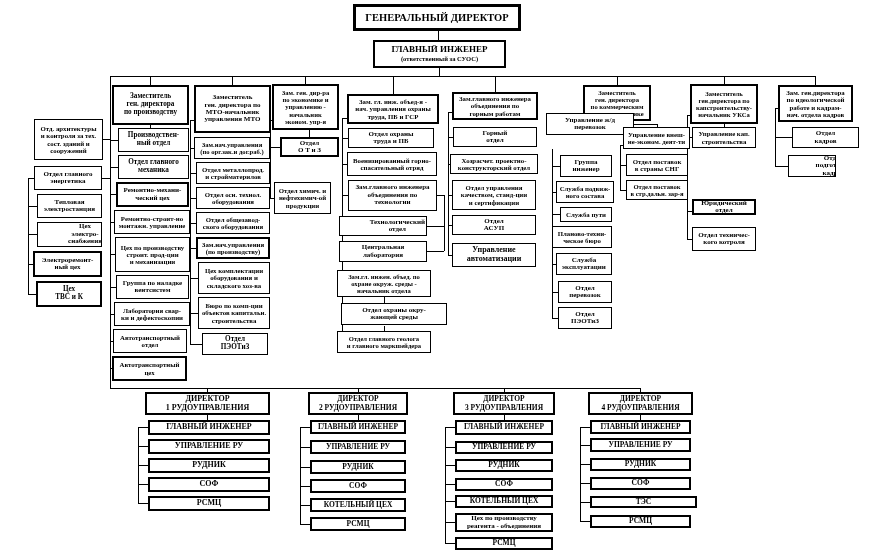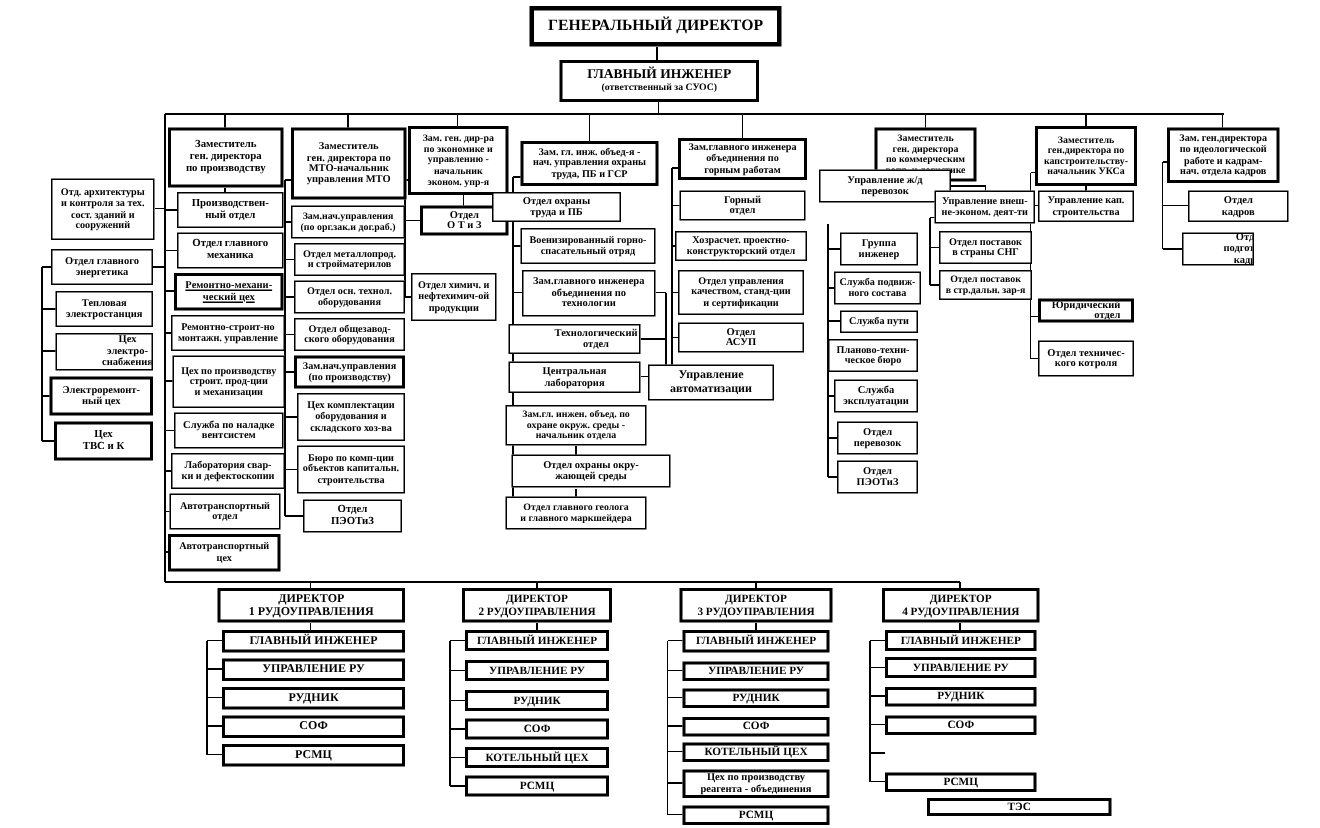--- a/index.html
+++ b/index.html
@@ -157,35 +157,35 @@
 по производству</span>
       </div>
       <div class="box" style="left: 118px; top: 128px; width: 71px; height: 24px; border-width: 1px; font-size: 7.2px;">
         <span class="lbl">Производствен-
 ный отдел</span>
       </div>
       <div class="box" style="left: 118px; top: 155px; width: 71px; height: 24px; border-width: 1px; font-size: 7.2px;">
         <span class="lbl">Отдел главного
 механика</span>
       </div>
-      <div class="box" style="left: 116px; top: 182px; width: 73px; height: 25px; border-width: 2px; font-size: 7px; text-decoration: underline;">
+      <div class="box" style="left: 116px; top: 182px; width: 73px; height: 25px; border-width: 2px; font-size: 7px;">
         <span class="lbl">Ремонтно-механи-
 ческий цех</span>
       </div>
       <div class="box" style="left: 114px; top: 210px; width: 76px; height: 24px; border-width: 1px; font-size: 6.8px;">
         <span class="lbl">Ремонтно-строит-но
 монтажн. управление</span>
       </div>
       <div class="box" style="left: 115px; top: 237px; width: 75px; height: 35px; border-width: 1px; font-size: 6.8px;">
         <span class="lbl">Цех по производству
 строит. прод-ции
 и механизации</span>
       </div>
       <div class="box" style="left: 116px; top: 275px; width: 73px; height: 24px; border-width: 1px; font-size: 7px;">
-        <span class="lbl">Служба по наладке
+        <span class="lbl">Группа по наладке
 вентсистем</span>
       </div>
       <div class="box" style="left: 114px; top: 302px; width: 76px; height: 24px; border-width: 1px; font-size: 6.8px;">
         <span class="lbl">Лаборатория свар-
 ки и дефектоскопии</span>
       </div>
       <div class="box" style="left: 113px; top: 329px; width: 74px; height: 24px; border-width: 1px; font-size: 6.8px;">
         <span class="lbl">Автотранспортный
 отдел</span>
       </div>
@@ -273,21 +273,21 @@
       <div class="box" style="left: 274px; top: 182px; width: 57px; height: 32px; border-width: 1px; font-size: 6.8px;">
         <span class="lbl">Отдел химич. и
 нефтехимич-ой
 продукции</span>
       </div>
       <div class="box" style="left: 347px; top: 94px; width: 92px; height: 30px; border-width: 2px; font-size: 6.8px;">
         <span class="lbl">Зам. гл. инж. объед-я -
 нач. управления охраны
 труда, ПБ и ГСР</span>
       </div>
-      <div class="box" style="left: 328px; top: 128px; width: 86px; height: 20px; border-width: 1px; font-size: 7px;">
+      <div class="box" style="left: 348px; top: 128px; width: 86px; height: 20px; border-width: 1px; font-size: 7px;">
         <span class="lbl">Отдел охраны
 труда и ПБ</span>
       </div>
       <div class="box" style="left: 347px; top: 152px; width: 90px; height: 24px; border-width: 1px; font-size: 6.8px;">
         <span class="lbl">Военизированный горно-
 спасательный отряд</span>
       </div>
       <div class="box" style="left: 348px; top: 180px; width: 89px; height: 31px; border-width: 1px; font-size: 7px;">
         <span class="lbl">Зам.главного инженера
 объединения по
@@ -329,21 +329,21 @@
       </div>
       <div class="box" style="left: 452px; top: 180px; width: 84px; height: 30px; border-width: 1px; font-size: 6.8px;">
         <span class="lbl">Отдел управления
 качеством, станд-ции
 и сертификации</span>
       </div>
       <div class="box" style="left: 452px; top: 215px; width: 84px; height: 20px; border-width: 1px; font-size: 7px;">
         <span class="lbl">Отдел
 АСУП</span>
       </div>
-      <div class="box" style="left: 432px; top: 243px; width: 84px; height: 24px; border-width: 1px; font-size: 8px;">
+      <div class="box" style="left: 452px; top: 243px; width: 84px; height: 24px; border-width: 1px; font-size: 8px;">
         <span class="lbl">Управление
 автоматизации</span>
       </div>
       <div class="box" style="left: 583px; top: 85px; width: 68px; height: 36px; border-width: 2px; font-size: 6.6px;">
         <span class="lbl">Заместитель
 ген. директора
 по коммерческим
 вопр. и логистике</span>
       </div>
       <div class="box" style="left: 546px; top: 113px; width: 88px; height: 22px; border-width: 1px; font-size: 7px;">
@@ -392,21 +392,21 @@
       <div class="box" style="left: 690px; top: 84px; width: 68px; height: 40px; border-width: 2px; font-size: 6.6px;">
         <span class="lbl">Заместитель
 ген.директора по
 капстроительству-
 начальник УКСа</span>
       </div>
       <div class="box" style="left: 692px; top: 127px; width: 64px; height: 21px; border-width: 1px; font-size: 6.8px;">
         <span class="lbl">Управление кап.
 строительства</span>
       </div>
-      <div class="box" style="left: 692px; top: 199px; width: 64px; height: 16px; border-width: 2px; font-size: 7px; text-align: right;">
+      <div class="box" style="left: 692px; top: 199px; width: 64px; height: 16px; border-width: 2px; font-size: 7px;">
         <span class="lbl">Юридический
 отдел</span>
       </div>
       <div class="box" style="left: 692px; top: 227px; width: 64px; height: 24px; border-width: 1px; font-size: 7px; justify-content: center;">
         <span class="lbl">Отдел техничес-
 кого котроля</span>
       </div>
       <div class="box" style="left: 778px; top: 85px; width: 75px; height: 37px; border-width: 2px; font-size: 6.8px;">
         <span class="lbl">Зам. ген.директора
 по идеологической
@@ -497,20 +497,20 @@
       </div>
       <div class="box" style="left: 590px; top: 438px; width: 101px; height: 14px; border-width: 2px; font-size: 7.5px;">
         <span class="lbl">УПРАВЛЕНИЕ РУ</span>
       </div>
       <div class="box" style="left: 590px; top: 458px; width: 101px; height: 13px; border-width: 2px; font-size: 7.5px;">
         <span class="lbl">РУДНИК</span>
       </div>
       <div class="box" style="left: 590px; top: 477px; width: 101px; height: 13px; border-width: 2px; font-size: 7.5px;">
         <span class="lbl">СОФ</span>
       </div>
-      <div class="box" style="left: 618px; top: 496px; width: 123px; height: 12px; border-width: 2px; font-size: 7.5px; margin-top: 36px;">
+      <div class="box" style="left: 590px; top: 496px; width: 107px; height: 12px; border-width: 2px; font-size: 7.5px;">
         <span class="lbl">ТЭС</span>
       </div>
       <div class="box" style="left: 590px; top: 515px; width: 101px; height: 13px; border-width: 2px; font-size: 7.5px;">
         <span class="lbl">РСМЦ</span>
       </div>
     </div>
 </div>
 
 </body></html>

